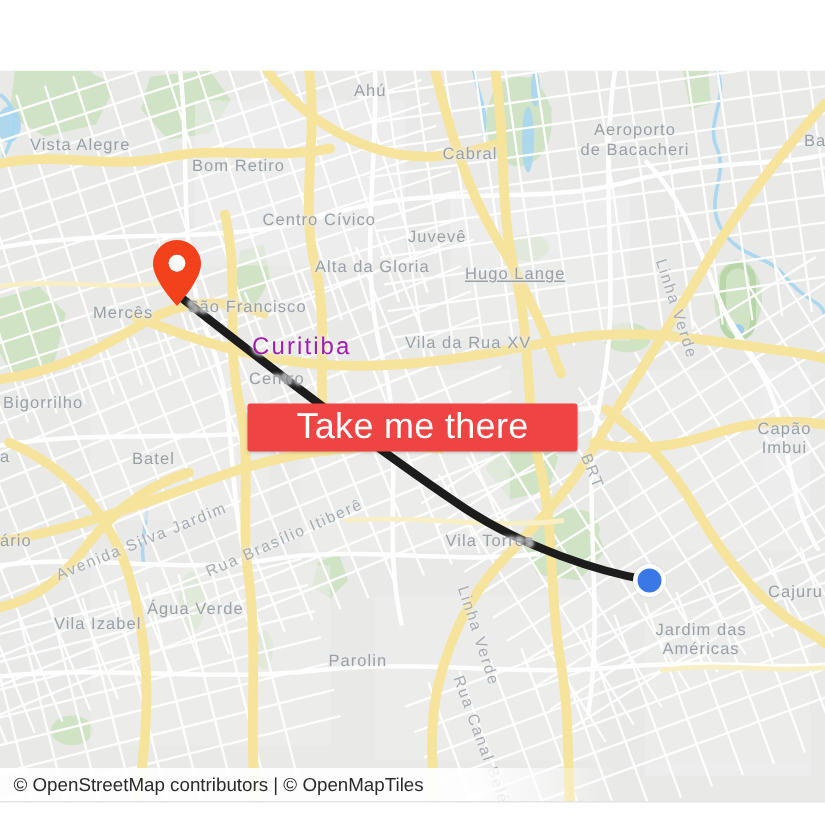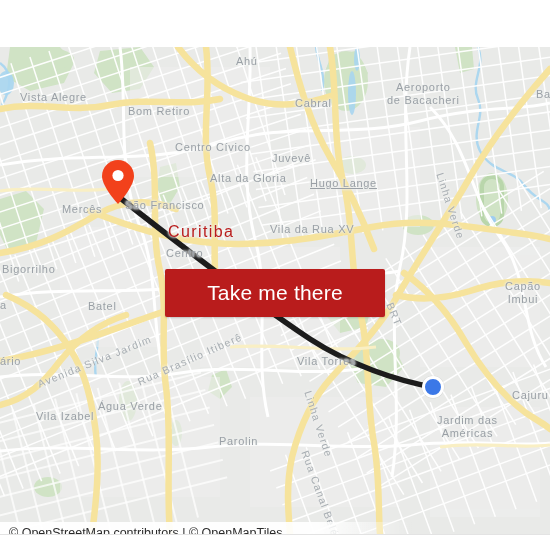--- a/index.html
+++ b/index.html
@@ -18,48 +18,48 @@
   .plabel{
     position:absolute;
     color:#9aa0a6;
     font-family:"Liberation Sans", sans-serif;
     font-size:11px;
     letter-spacing:0.7px;
     white-space:nowrap;
     pointer-events:none;
     text-shadow:0 0 3px #eceeec,0 0 3px #eceeec,0 0 2px #eceeec;
   }
-  .plabel.city{font-size:16px;color:#b91c1c;letter-spacing:1.4px;}
+  .plabel.city{font-size:16px;color:#a21caf;letter-spacing:1.4px;}
   .plabel.two{line-height:13px;text-align:center;white-space:pre;}
   .rlabel{
     position:absolute;color:#a7adb2;font-size:10.5px;letter-spacing:1.2px;
     white-space:nowrap;pointer-events:none;transform-origin:left center;
     text-shadow:0 0 3px #f0f1ef,0 0 3px #f0f1ef;
   }
 
   
   .pin{position:absolute;left:101px;top:112px;width:34px;height:46px;}
   .dot{
     position:absolute;left:422px;top:329px;width:22px;height:22px;border-radius:50%;
     background:#3b78e7;border:3px solid #ffffff;box-sizing:border-box;
     box-shadow:0 0 0 0.5px rgba(0,0,0,0.08);
   }
 
   
   .cta{
-    position:absolute;left:165px;top:222px;width:220px;height:48px;
-    background:#b91c1c;color:#ffffff;border:none;border-radius:2px;
-    font-family:"Liberation Sans", sans-serif;font-size:21px;letter-spacing:0.2px;
+    position:absolute;left:165px;top:222px;width:220px;height:32px;
+    background:#ef4444;color:#ffffff;border:none;border-radius:2px;
+    font-family:"Liberation Sans", sans-serif;font-size:24px;letter-spacing:0.2px;
     display:flex;align-items:center;justify-content:center;cursor:pointer;
     box-shadow:0 1px 2px rgba(0,0,0,0.18);
   }
 
   
   .attrib{
-    position:absolute;left:0;top:475px;height:22px;width:100%;
+    position:absolute;left:0;top:465px;height:22px;width:100%;
     display:flex;align-items:center;
     font-size:12.5px;color:#2b2b2b;padding-left:9px;box-sizing:border-box;
     background:linear-gradient(to right,rgba(255,255,255,0.92) 0%,rgba(255,255,255,0.92) 58%,rgba(255,255,255,0.0) 75%);
     pointer-events:none;
   }
 
   
   .bottombar{
     position:absolute;left:0;top:487px;width:550px;height:63px;
     background:#ffffff;border-top:1px solid #e3e3e3;

